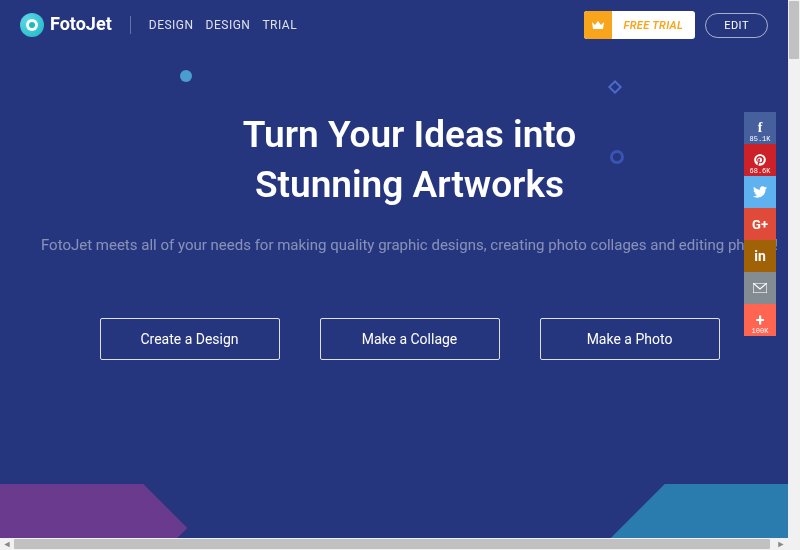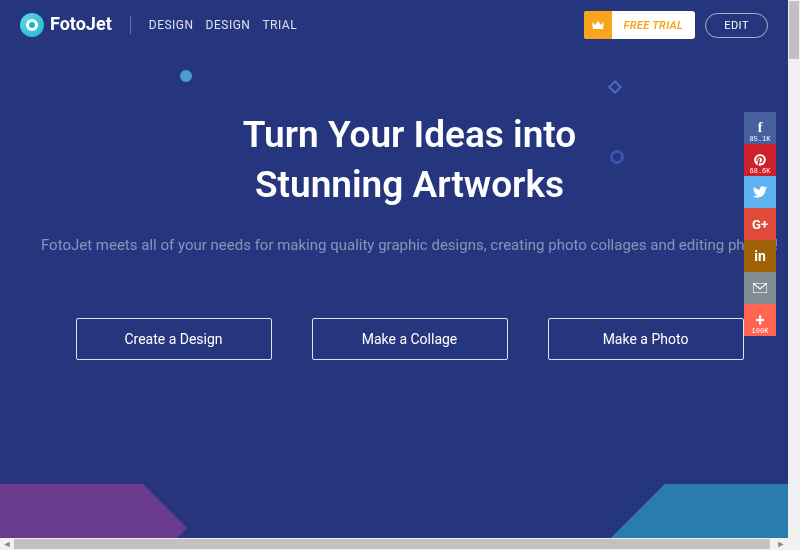--- a/index.html
+++ b/index.html
@@ -145,21 +145,21 @@
       display: flex;
       justify-content: center;
       gap: 40px;
       margin-top: 64px;
     }
     .cta-btn {
       border: 1px solid rgba(255,255,255,0.85);
       color: #fff;
       font-size: 14px;
       padding: 12px 0;
-      width: 196px;
+      width: 180px;
       text-align: center;
       cursor: pointer;
       border-radius: 2px;
     }
     .decor-dot {
       position: absolute;
       border-radius: 50%;
     }
     .decor-circle {
       position: absolute;

